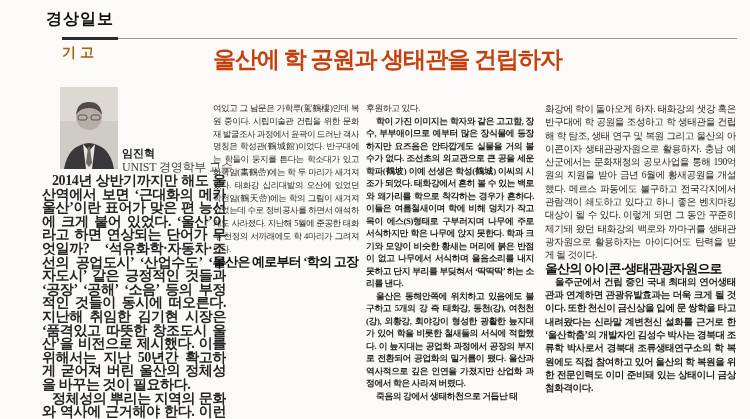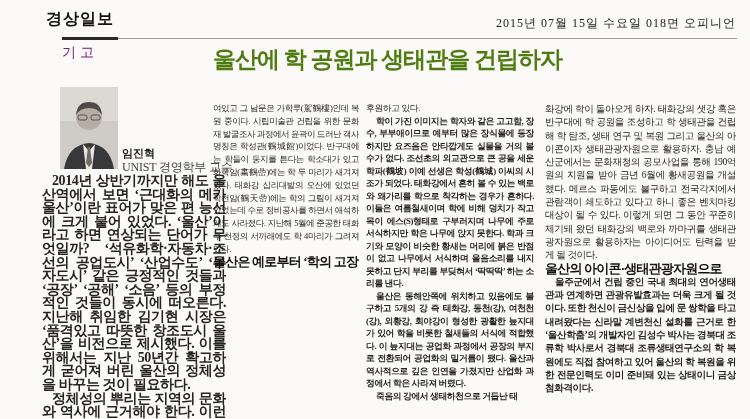--- a/index.html
+++ b/index.html
@@ -20,39 +20,39 @@
   }
   .rule{
     position:absolute;left:62px;top:38px;width:675px;height:0;
     border-top:1px solid #9a9a9a;
   }
   .rule-accent{
     position:absolute;left:0;top:-2px;width:56px;height:3px;background:#2b2b2b;
   }
   .section-label{
     position:absolute;left:62px;top:44px;width:56px;
-    font-size:14px;font-weight:normal;color:#701a75;
+    font-size:14px;font-weight:bold;color:#a16207;
     display:flex;justify-content:space-between;
     font-family:"Liberation Sans","DejaVu Sans",sans-serif;
   }
   .photo{
     position:absolute;left:60px;top:87px;width:58px;height:82px;
     background:#d6d3cf;overflow:hidden;box-shadow:0 0 0 1px #c2c0bc inset;
   }
   .author-name{
     position:absolute;left:122px;top:146px;
     font-size:11px;font-weight:bold;color:#222;
   }
   .author-affil{
     position:absolute;left:122px;top:159px;
     font-size:12px;color:#444;letter-spacing:-0.2px;
   }
   .title{
     position:absolute;left:213px;top:44px;width:348px;margin:0;
-    font-size:23px;font-weight:bold;color:#4d7c0f;letter-spacing:-1px;
+    font-size:23px;font-weight:bold;color:#c2410c;letter-spacing:-1px;
     white-space:nowrap;
   }
   .col{
     position:absolute;top:102px;height:328px;overflow:hidden;
     text-align:justify;word-break:break-all;color:#242424;
   }
   .col p{margin:0;}
   .col p.indent{text-indent:10px;font-weight:bold;}
   .col1{left:42px;top:174px;width:184px;height:245px;font-size:14px;line-height:13.6px;letter-spacing:-0.4px;}
   .col2{left:213px;width:146px;font-size:8.6px;line-height:12.8px;letter-spacing:-0.5px;}
@@ -62,21 +62,20 @@
     font-size:13px;font-weight:bold;color:#111;letter-spacing:-0.8px;
     margin:8px 0 6px;text-align:left;text-indent:0;white-space:nowrap;
   }
 </style>
 </head>
 <body>
 
 <div class="page">
 
   <div class="masthead">경상일보</div>
-  <div class="dateline">2015년 07월 15일 수요일 018면 오피니언</div>
 
   <div class="rule">
     <div class="rule-accent"></div>
   </div>
 
   <div class="section-label">기 고</div>
 
   <div class="photo">
     <svg width="58" height="82" viewBox="0 0 58 82" xmlns="http://www.w3.org/2000/svg">
       <rect width="58" height="82" fill="#cfccc8"></rect>

